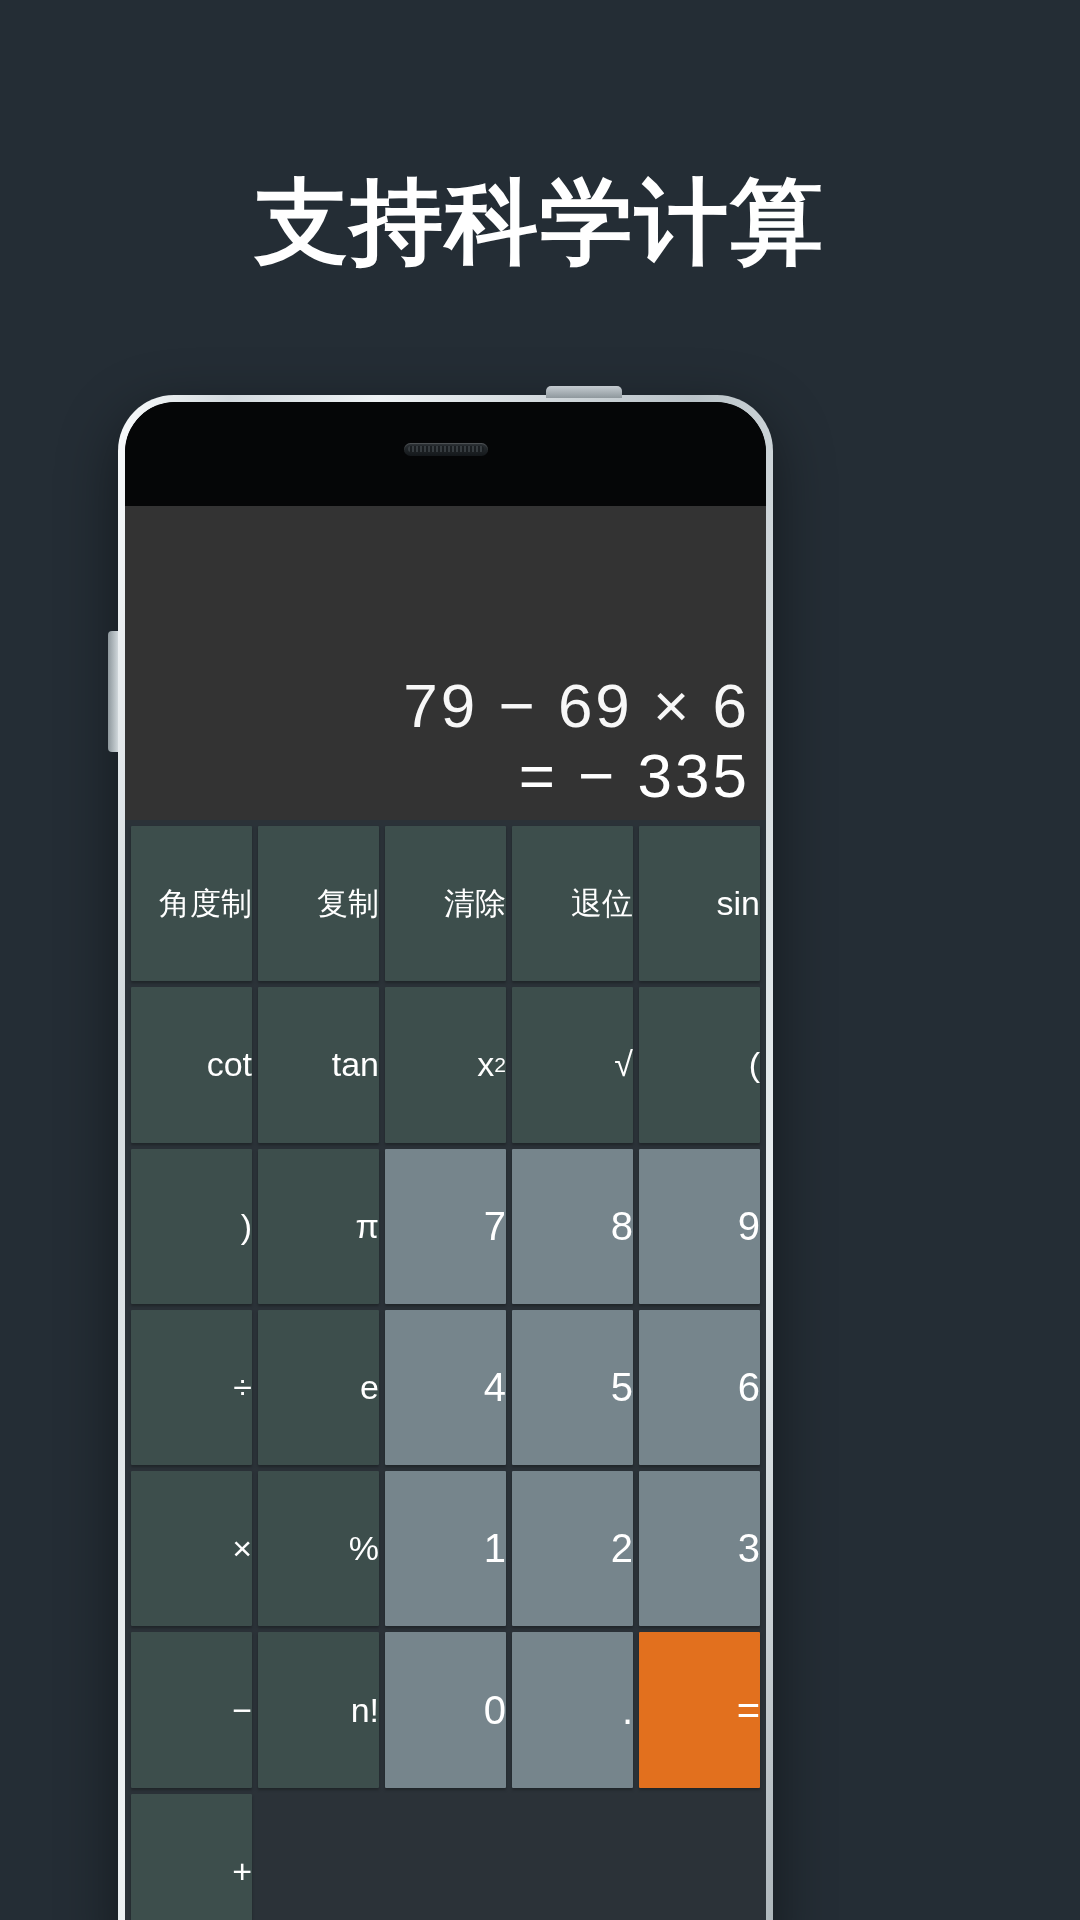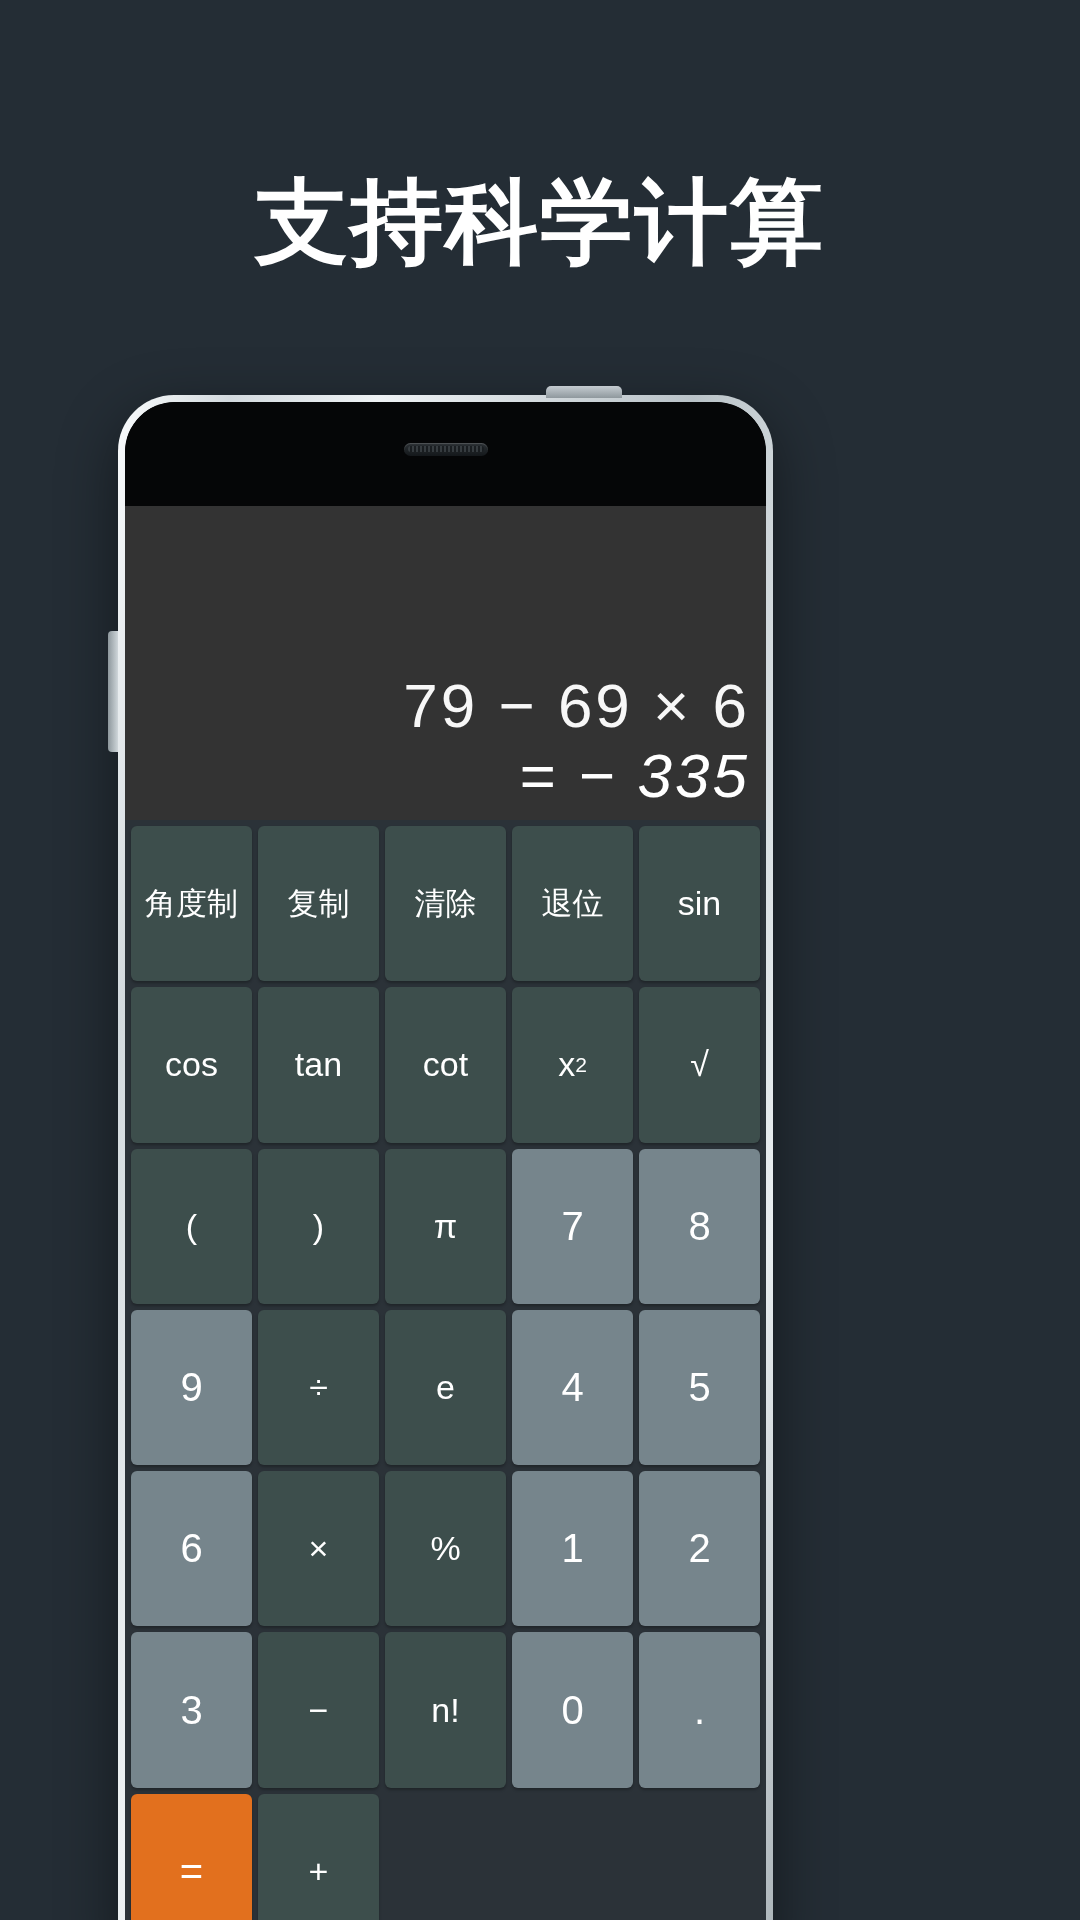--- a/index.html
+++ b/index.html
@@ -117,37 +117,36 @@
     font-family:"Liberation Sans","DejaVu Sans",sans-serif;
   }
   .display-result {
     color:#ffffff;
     font-size:62px;
     line-height:1.12;
     letter-spacing:3px;
     font-weight:300;
     white-space:nowrap;
     font-family:"Liberation Sans","DejaVu Sans",sans-serif;
-    font-style:italic;
   }
 
   .keypad {
     flex:1;
     display:grid;
     grid-template-columns:repeat(5,1fr);
     grid-auto-rows:1fr;
     gap:6px;
     padding:6px;
     background:#2b3238;
   }
   .key {
-    border-radius:6px;
+    border-radius:1px;
     display:flex;
     align-items:center;
-    justify-content:center;
+    justify-content:flex-end;
     color:#ffffff;
     font-size:34px;
     font-weight:400;
     user-select:none;
     box-shadow:0 2px 3px rgba(0,0,0,.28);
     font-family:"Liberation Sans","DejaVu Sans",sans-serif;
   }
   .key.fn   { background:#3d4e4c; }
   .key.num  { background:#76858c; font-size:40px; }
   .key.eq   { background:#e2701e; font-size:40px; }
@@ -188,27 +187,24 @@
             <div class="key fn cjk">
               <span>清除</span>
             </div>
             <div class="key fn cjk">
               <span>退位</span>
             </div>
             <div class="key fn">
               <span>sin</span>
             </div>
             <div class="key fn">
-              <span>cos</span>
+              <span>cot</span>
             </div>
             <div class="key fn">
               <span>tan</span>
-            </div>
-            <div class="key fn">
-              <span>cot</span>
             </div>
             <div class="key fn">
               <span>x</span>
               <span class="sup">2</span>
             </div>
             <div class="key fn">
               <span>√</span>
             </div>
             <div class="key fn">
               <span>(</span>

